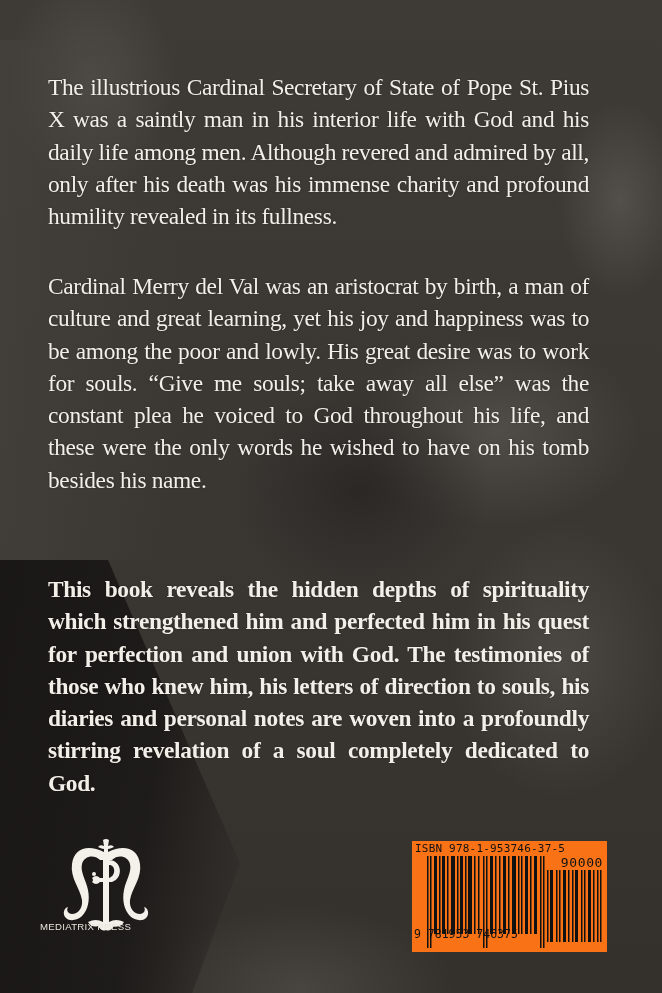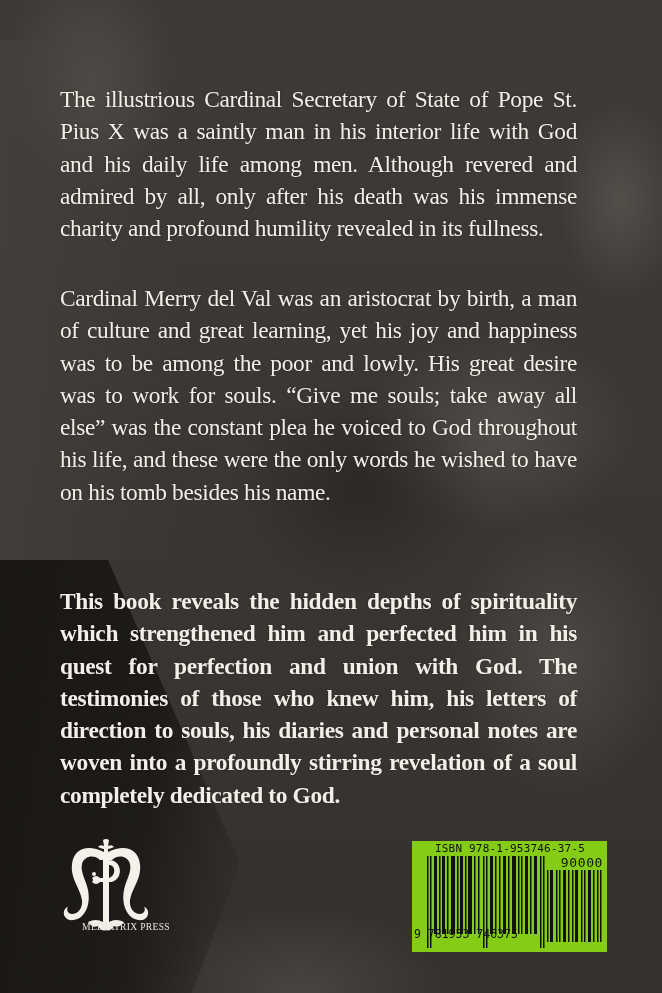--- a/index.html
+++ b/index.html
@@ -34,39 +34,38 @@
   }
 
   .text-block {
     position:absolute; left:48px; width:541px;
     color:#f2efe9;
     font-size:23.4px; line-height:32.3px;
     text-align:justify; text-align-last:left;
     letter-spacing:-0.35px;
     text-shadow:0 0 2px rgba(0,0,0,0.35);
   }
-  .para { margin:12px; }
+  .para { margin:0; }
   #p1 { top:71px; }
   #p2 { top:270px; }
   #p3 { top:573px;font-weight:bold; }
 
   .logo {
     position:absolute; left:58px; top:838px; width:96px; height:100px;
   }
   .publisher {
     position:absolute; left:40px; top:921px; width:130px;
-    text-align:right; color:#e8e4dc;
+    text-align:left; color:#e8e4dc;
     font-size:9.6px; letter-spacing:0.3px;
-    font-family:Liberation Serif, serif;
+    font-family:Liberation Sans, sans-serif;
   }
 
   .barcode {
     position:absolute; left:412px; top:841px; width:195px; height:111px;
-    background:#84cc16;
-    text-align:center;
+    background:#f97316;
   }
   .isbn-text {
     position:absolute; left:3px; top:1px; width:190px;
     font-family:"DejaVu Sans Mono", "Liberation Mono", monospace;
     font-size:11px; letter-spacing:0.2px; color:#111;
   }
   .price-text {
     position:absolute; right:4px; top:14px;
     font-family:"DejaVu Sans Mono", "Liberation Mono", monospace;
     font-size:13px; color:#111; letter-spacing:0.6px;

